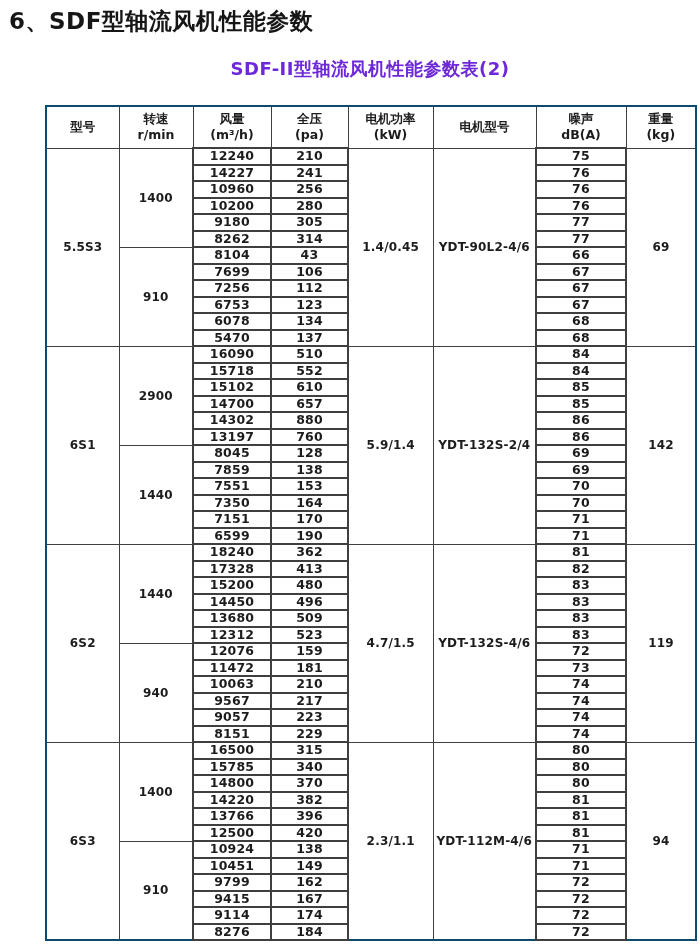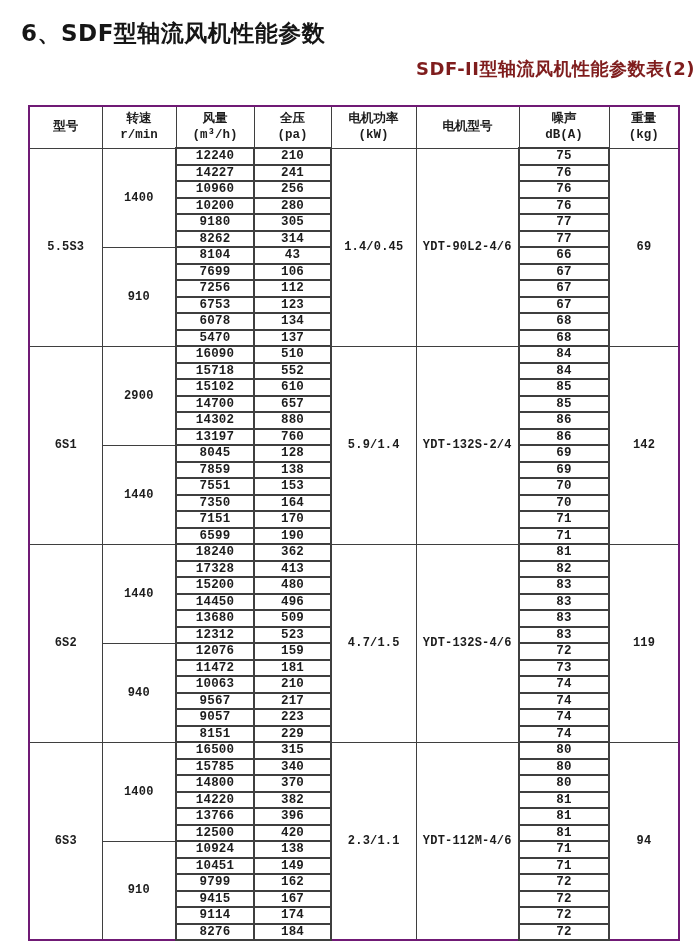--- a/index.html
+++ b/index.html
@@ -10,47 +10,46 @@
     height: 946px;
     background: #ffffff;
     font-family: "DejaVu Sans", "Liberation Sans", sans-serif;
     color: #1c1c1c;
     overflow: hidden;
   }
   .page-title {
     position: absolute;
     left: 9px;
     top: 6px;
-    margin: 12px;
+    margin: 0;
     font-size: 23px;
     font-weight: bold;
     color: #161616;
     letter-spacing: 0.5px;
     white-space: nowrap;
   }
   .table-title {
     position: absolute;
     left: 45px;
     top: 57px;
     width: 650px;
-    text-align: right;
+    text-align: center;
     font-size: 18px;
     font-weight: bold;
-    color: #7f1d1d;
+    color: #6d28d9;
     letter-spacing: 0.5px;
   }
   table.fan-table {
     position: absolute;
-    left: 28px;
+    left: 45px;
     top: 105px;
     width: 650px;
     border-collapse: collapse;
     table-layout: fixed;
-    border: 2px solid #701a75;
-    font-family: Liberation Mono, monospace;
+    border: 2px solid #0c4a6e;
   }
   .fan-table th, .fan-table td {
     border: 1px solid #3f3f3f;
     text-align: center;
     vertical-align: middle;
     padding: 0;
     font-weight: bold;
     color: #1c1c1c;
   }
   .fan-table thead th {

